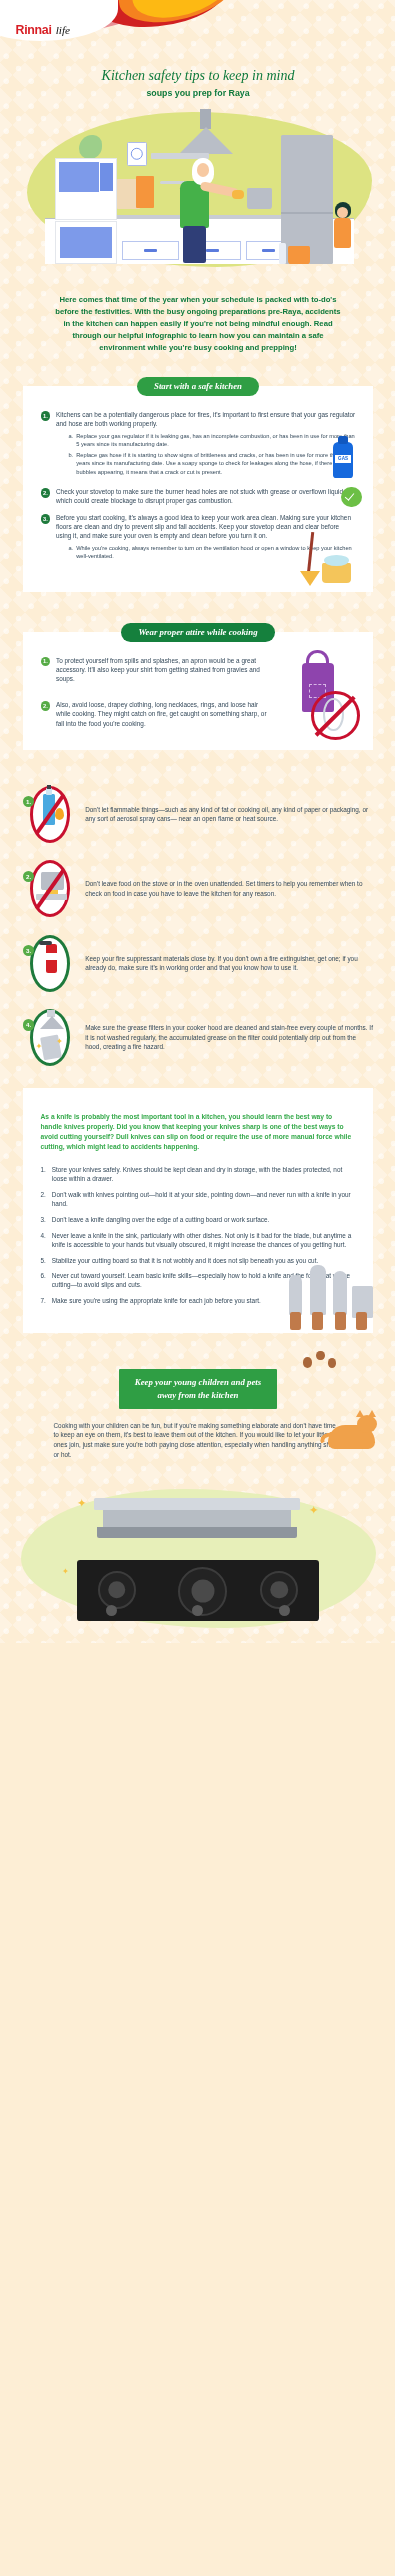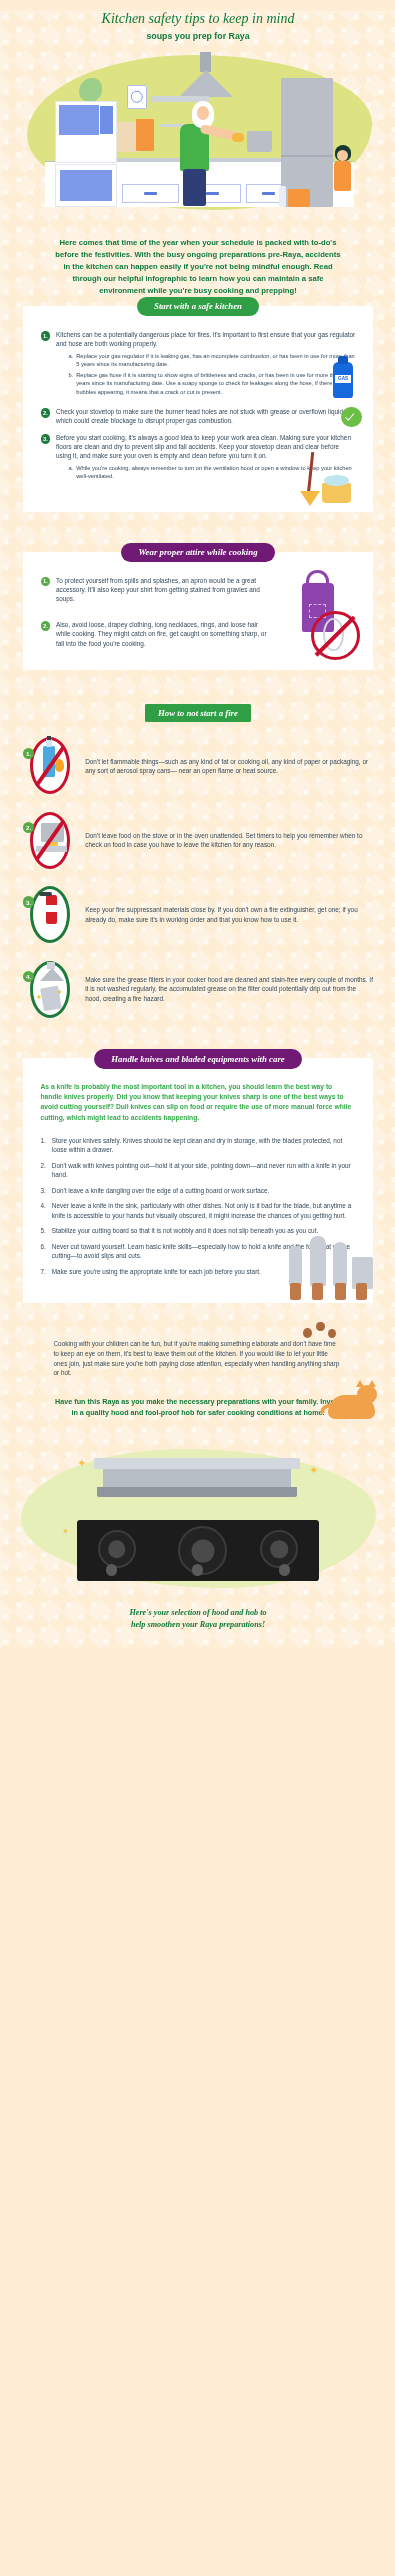--- a/index.html
+++ b/index.html
@@ -113,21 +113,21 @@
 
   
   .banner-wrap{ display:flex; justify-content:center; position:relative; z-index:6; }
   .banner{
     background:#2f9e44; color:#fff; padding:4.6px 17.5px; border-radius:13.4px;
     font-family:"Liberation Serif", serif; font-style:italic; font-weight:bold;
     font-size:8.8px; white-space:nowrap;
   }
   .banner.rect{ border-radius:1.5px; padding:4.1px 13.4px; }
   .banner.block{ border-radius:1px; padding:7.2px 15.5px; text-align:center; white-space:normal; line-height:1.5; }
-  .banner.dark{ background:#701a75;text-align:center; }
+  .banner.dark{ background:#15803d;text-align:center; }
 
   
   .card{
     background:#fff; width:350px; margin:-10.3px auto 0; padding:24px 17.5px 20.6px;
     position:relative; z-index:3;
   }
   .card.short{ padding-bottom:14.4px; }
   .item{ display:flex; gap:5.7px; margin-bottom:7.7px; }
   .badge{
     flex:0 0 auto; width:9.8px; height:9.8px; border-radius:50%;
@@ -221,20 +221,31 @@
   }
   .sparkle-b{ position:absolute; color:#f6c445; font-size:11.3px; }
 </style>
 </head>
 <body>
 
 <div class="page">
   <div class="pattern-bg"></div>
   <div class="content">
 
+    <div class="header">
+      <div class="hdr-pink"></div>
+      <div class="hdr-red"></div>
+      <div class="hdr-orange"></div>
+      <div class="hdr-yellow"></div>
+      <div class="hdr-white"></div>
+      <div class="logo">
+        <span class="rinnai">Rinnai</span>
+        <span class="life">life</span>
+      </div>
+    </div>
 
     <div class="hero-title">
       <div class="l1 script">Kitchen safety tips to keep in mind</div>
       <div class="l2">soups you prep for Raya</div>
     </div>
 
     <div class="illus-wrap">
       <div class="blob"></div>
       <div class="kitchen">
         <div class="hoodpipe"></div>
@@ -278,21 +289,21 @@
         <div class="child">
           <div class="child-hair"></div>
             <div class="child-face"></div>
             <div class="child-dress"></div>
         </div>
       </div>
     </div>
 
     <div class="intro">Here comes that time of the year when your schedule is packed with to-do's before the festivities. With the busy ongoing preparations pre-Raya, accidents in the kitchen can happen easily if you're not being mindful enough. Read through our helpful infographic to learn how you can maintain a safe environment while you're busy cooking and prepping!</div>
 
-    <div style="">
+    <div style="margin-top:23px;">
       <div class="banner-wrap">
         <div class="banner">Start with a safe kitchen</div>
       </div>
       <div class="card">
 
         <div class="item">
           <div class="badge">1.</div>
           <div>
             <div class="itxt">Kitchens can be a potentially dangerous place for fires, it's important to first ensure that your gas regulator and hose are both working properly.</div>
             <div class="sub">
@@ -364,23 +375,20 @@
         </div>
         <div style="position:absolute;right:13.4px;bottom:9.3px;width:49px;height:49px;">
           <div style="position:absolute;inset:0;border:3.6px solid #c8102e;border-radius:50%;"></div>
           <div style="position:absolute;left:12.4px;top:6.2px;width:20.6px;height:33px;border:2.1px solid #cfd6de;border-radius:50%;"></div>
           <div style="position:absolute;left:50%;top:50%;width:54px;height:3.6px;background:#c8102e;transform:translate(-50%,-50%) rotate(-45deg);"></div>
         </div>
       </div>
     </div>
 
     <div style="margin-top:34px;">
-      <div class="banner-wrap">
-        <div class="banner rect">How to not start a fire</div>
-      </div>
       <div class="fire-list">
 
         <div class="fire-row">
           <div class="fire-ico">
             <div class="prohibit"></div>
             <div class="can"></div>
               <div class="can-top"></div>
               <div class="can-cap"></div>
               <div class="flame"></div>
             <div class="slash"></div>
@@ -421,23 +429,20 @@
             <span class="sparkle" style="left:12.4px;top:34px;">✦</span>
             <span class="sparkle" style="left:33px;top:29px;">✦</span>
             <div class="fnum">4.</div>
           </div>
           <div class="fire-txt">Make sure the grease filters in your cooker hood are cleaned and stain-free every couple of months. If it is not washed regularly, the accumulated grease on the filter could potentially drip out from the hood, creating a fire hazard.</div>
         </div>
       </div>
     </div>
 
     <div style="margin-top:30px;">
-      <div class="banner-wrap">
-        <div class="banner dark">Handle knives and bladed equipments with care</div>
-      </div>
       <div class="card">
         <div class="lead-green">As a knife is probably the most important tool in a kitchen, you should learn the best way to handle knives properly. Did you know that keeping your knives sharp is one of the best ways to avoid cutting yourself? Dull knives can slip on food or require the use of more manual force while cutting, which might lead to accidents happening.</div>
 
         <div class="knife-item">
           <span class="knife-n">1.</span>
           <span>Store your knives safely. Knives should be kept clean and dry in storage, with the blades protected, not loose within a drawer.</span>
         </div>
         <div class="knife-item">
           <span class="knife-n">2.</span>
           <span>Don't walk with knives pointing out—hold it at your side, pointing down—and never run with a knife in your hand.</span>
@@ -470,37 +475,42 @@
           <div class="handle" style="left:26px;"></div>
           <div class="blade" style="left:47px;height:44px;width:14.4px;"></div>
           <div class="handle" style="left:49px;"></div>
           <div style="position:absolute;left:66px;bottom:11.3px;width:20.6px;height:32px;background:#c9ced6;border-radius:1.5px;"></div>
           <div class="handle" style="left:70px;"></div>
         </div>
       </div>
     </div>
 
     <div style="margin-top:36px;position:relative;">
+      <div class="banner-wrap">
+        <div class="banner block">
+          <div>Keep your young children and pets</div>
+          <div>away from the kitchen</div>
+        </div>
+      </div>
       <div class="cp-text">Cooking with your children can be fun, but if you're making something elaborate and don't have time to keep an eye on them, it's best to leave them out of the kitchen. If you would like to let your little ones join, just make sure you're both paying close attention, especially when handling anything sharp or hot.</div>
 
       <div class="cat">
         <div class="cat-tail"></div>
         <div class="cat-body"></div>
         <div class="cat-ear" style="right:16.5px;bottom:32px;"></div>
         <div class="cat-ear" style="right:4.1px;bottom:32px;"></div>
         <div class="cat-head"></div>
       </div>
       <div style="position:absolute;right:57px;top:-17.5px;width:36px;height:24px;">
         <div class="paw" style="left:0;top:6.2px;width:9.3px;height:10.3px;"></div>
         <div class="paw" style="left:13.4px;top:0;width:8.2px;height:9.3px;"></div>
         <div class="paw" style="left:25px;top:7.2px;width:8.2px;height:9.3px;"></div>
       </div>
     </div>
 
-    <div class="closing">Have fun this Raya as you make the necessary preparations with your family. Invest in a quality hood and fool-proof hob for safer cooking conditions at home.</div>
 
     <div class="hob-wrap">
       <div class="hobblob"></div>
       <div class="hood-img">
         <div class="hood-top"></div>
           <div class="hood-mid"></div>
           <div class="hood-bot"></div>
       </div>
       <span class="sparkle-b" style="left:77px;top:29px;">✦</span>
       <span class="sparkle-b" style="left:309px;top:36px;">✦</span>
@@ -514,20 +524,16 @@
           </div>
         <div class="burner" style="right:20.6px;">
             <div class="core"></div>
           </div>
         <div class="knob" style="left:29px;"></div>
         <div class="knob" style="left:115px;"></div>
         <div class="knob" style="right:29px;"></div>
       </div>
     </div>
 
-    <div class="footer-script">
-      <div>Here's your selection of hood and hob to</div>
-      <div>help smoothen your Raya preparations!</div>
-    </div>
 
   </div>
 </div>
 
 
 </body></html>

